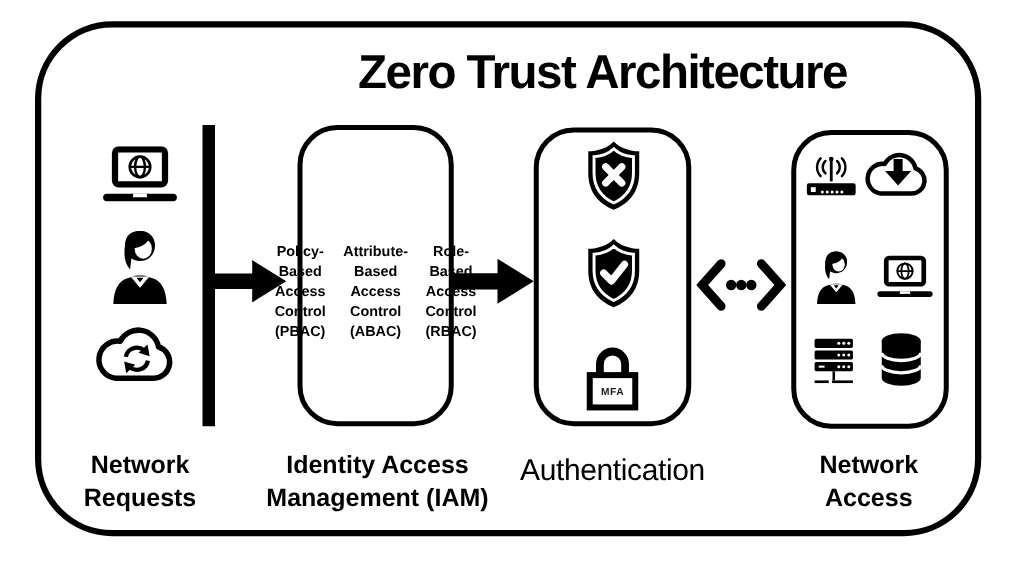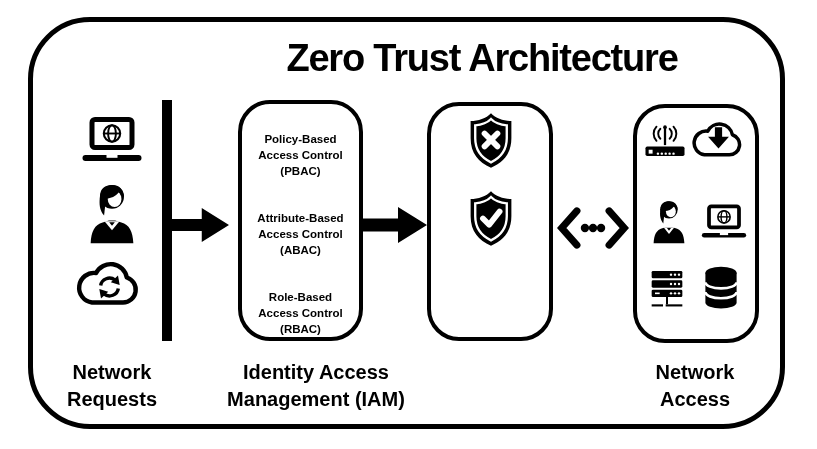--- a/index.html
+++ b/index.html
@@ -16,21 +16,21 @@
     font-size:38px;line-height:50px;font-weight:700;letter-spacing:-1.2px;
     text-align:center;white-space:nowrap;
   }
   .icon{position:absolute;}
   .icon svg{display:block;width:100%;height:100%;}
   .vbar{position:absolute;left:162px;top:100px;width:10px;height:241px;background:#000;}
   .stage-box{
     position:absolute;border:4.5px solid #000;border-radius:32px;box-sizing:border-box;background:#fff;
   }
   .iam-box{left:238px;top:100px;width:125px;height:241px;
-    display:flex;flex-direction:column;align-items:center;justify-content:space-between;
+    display:flex;flex-direction:row;align-items:center;justify-content:center;
     padding-top:27px;gap:14px;}
   .auth-box{left:427px;top:102px;width:126px;height:239px;}
   .net-box{left:633px;top:104px;width:126px;height:239px;}
   .iam-item{
     font-size:11.5px;line-height:16px;font-weight:600;text-align:center;white-space:pre-line;
   }
   .col-label{
     position:absolute;text-align:center;font-size:20px;line-height:27px;font-weight:600;
     white-space:pre-line;
   }
@@ -108,42 +108,50 @@
 Access Control
 (RBAC)</div>
   </div>
 
   <div class="icon" style="left:360px;top:205px;width:68px;height:40px;">
     <svg viewBox="0 0 66 40">
         <polygon points="0,13.5 37,13.5 37,2 66,20 37,38 37,26.5 0,26.5" fill="#000"></polygon>
       </svg>
   </div>
 
-  <div class="col-label" style="left:206px;top:359px;width:220px;">Identity Access
+  <div class="col-label" style="left:192px;top:359px;width:220px;">Identity Access
 Management (IAM)</div>
 
   <div class="stage-box auth-box"></div>
 
   <div class="icon" style="left:466px;top:111px;width:50px;height:59px;">
     <svg viewBox="0 0 46 55">
       <path d="M23 2 C18.6 6.8 11 9.2 4 9.4 L4 25.5 C4 39.5 11.4 48 23 53 C34.6 48 42 39.5 42 25.5 L42 9.4 C35 9.2 27.4 6.8 23 2 Z" fill="#000"></path>
       <path d="M23 7.5 C19.6 11 13.6 13 8.3 13.4 L8.3 25.5 C8.3 36.6 14 43.6 23 47.9 C32 43.6 37.7 36.6 37.7 25.5 L37.7 13.4 C32.4 13 26.4 11 23 7.5 Z" fill="none" stroke="#fff" stroke-width="2.2"></path>
       <path d="M17 21 L29 33 M29 21 L17 33" stroke="#fff" stroke-width="5.4" stroke-linecap="round"></path>
     </svg>
   </div>
 
   <div class="icon" style="left:466px;top:189px;width:50px;height:59px;">
     <svg viewBox="0 0 46 55">
       <path d="M23 2 C18.6 6.8 11 9.2 4 9.4 L4 25.5 C4 39.5 11.4 48 23 53 C34.6 48 42 39.5 42 25.5 L42 9.4 C35 9.2 27.4 6.8 23 2 Z" fill="#000"></path>
       <path d="M23 7.5 C19.6 11 13.6 13 8.3 13.4 L8.3 25.5 C8.3 36.6 14 43.6 23 47.9 C32 43.6 37.7 36.6 37.7 25.5 L37.7 13.4 C32.4 13 26.4 11 23 7.5 Z" fill="none" stroke="#fff" stroke-width="2.2"></path>
       <path d="M15.5 27.5 L21.3 33.3 L31 21" fill="none" stroke="#fff" stroke-width="5.4" stroke-linecap="round" stroke-linejoin="round"></path>
     </svg>
   </div>
 
-
+  <div class="icon" style="left:467px;top:272px;width:46px;height:60px;">
+    <svg viewBox="0 0 48 60">
+      <path d="M13.5 29 V18.8 A10.5 10.5 0 0 1 34.5 18.8 V29" fill="none" stroke="#000" stroke-width="6.5"></path>
+      <rect x="5" y="28" width="38" height="27" fill="#fff" stroke="#000" stroke-width="5"></rect>
+      <text x="24" y="45" text-anchor="middle" class="mfa-text">MFA</text>
+    </svg>
+  </div>
+
+  <div class="auth-label">Authentication</div>
 
   <div class="icon" style="left:557px;top:207px;width:72px;height:42px;">
     <svg viewBox="0 0 76 44">
       <path d="M21 4 L5 22 L21 40" fill="none" stroke="#000" stroke-width="7.5" stroke-linecap="round"></path>
       <path d="M55 4 L71 22 L55 40" fill="none" stroke="#000" stroke-width="7.5" stroke-linecap="round"></path>
       <circle cx="29.5" cy="22" r="4.4" fill="#000"></circle>
       <circle cx="38" cy="22" r="4.4" fill="#000"></circle>
       <circle cx="46.5" cy="22" r="4.4" fill="#000"></circle>
     </svg>
   </div>

